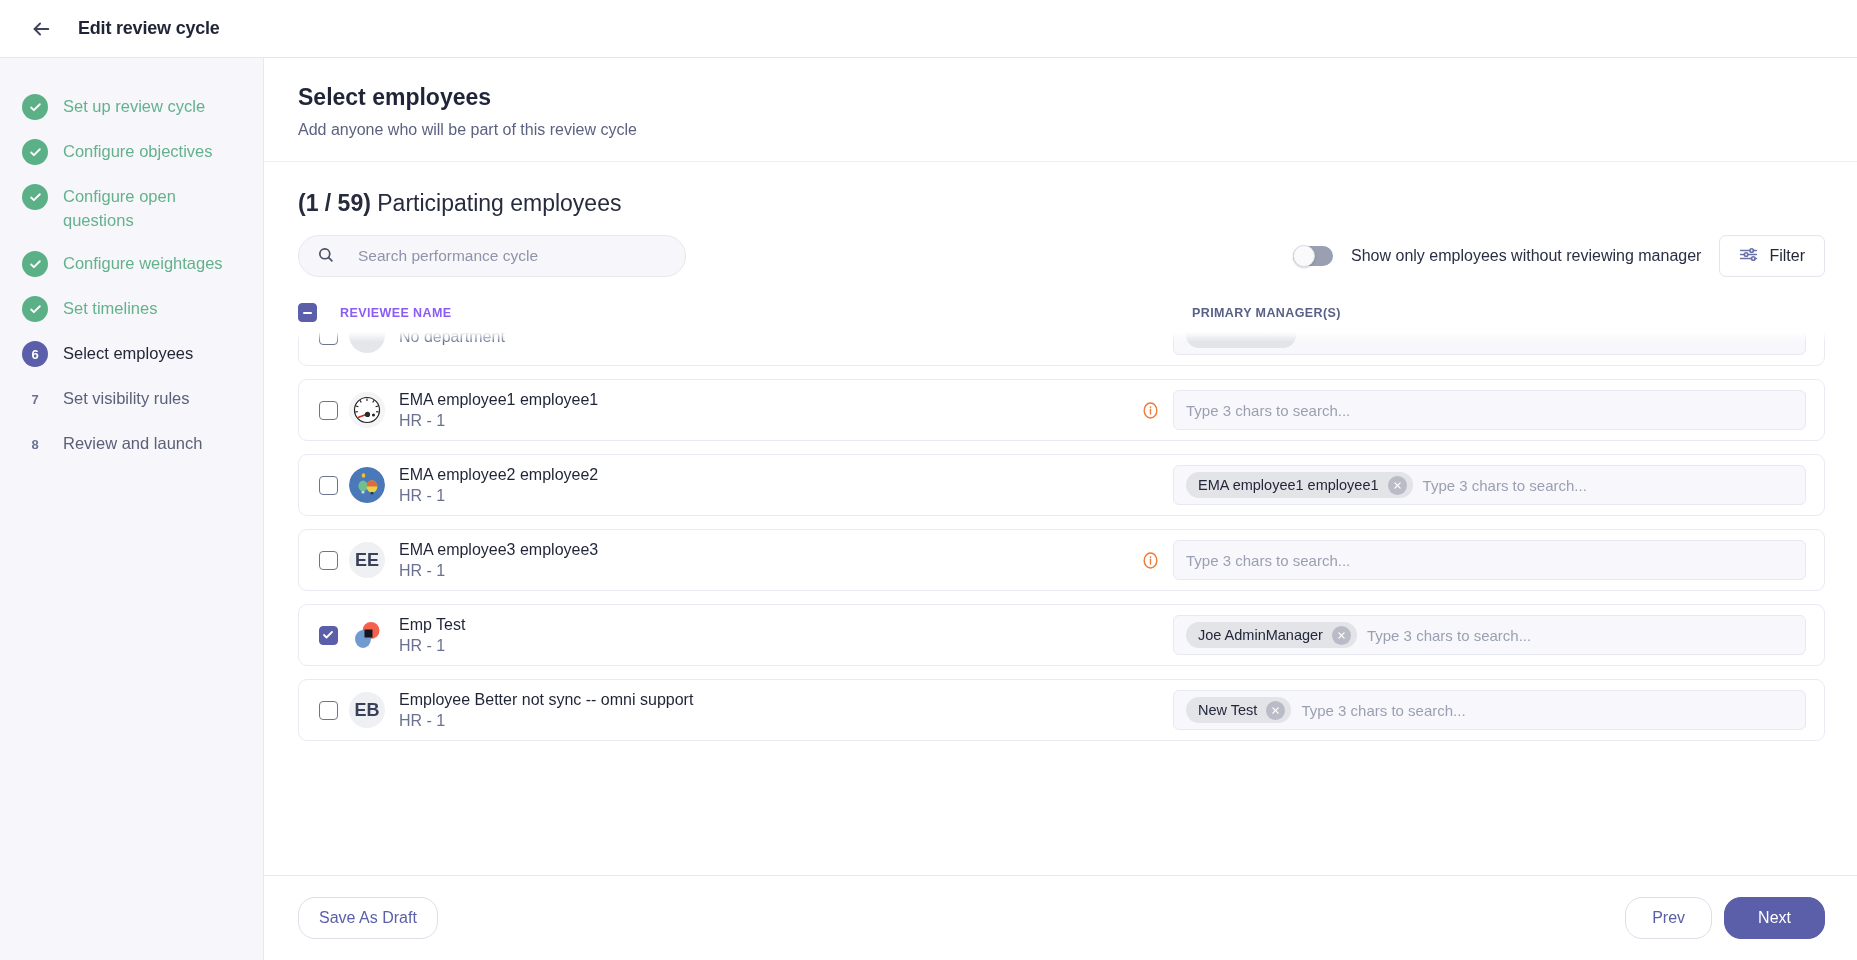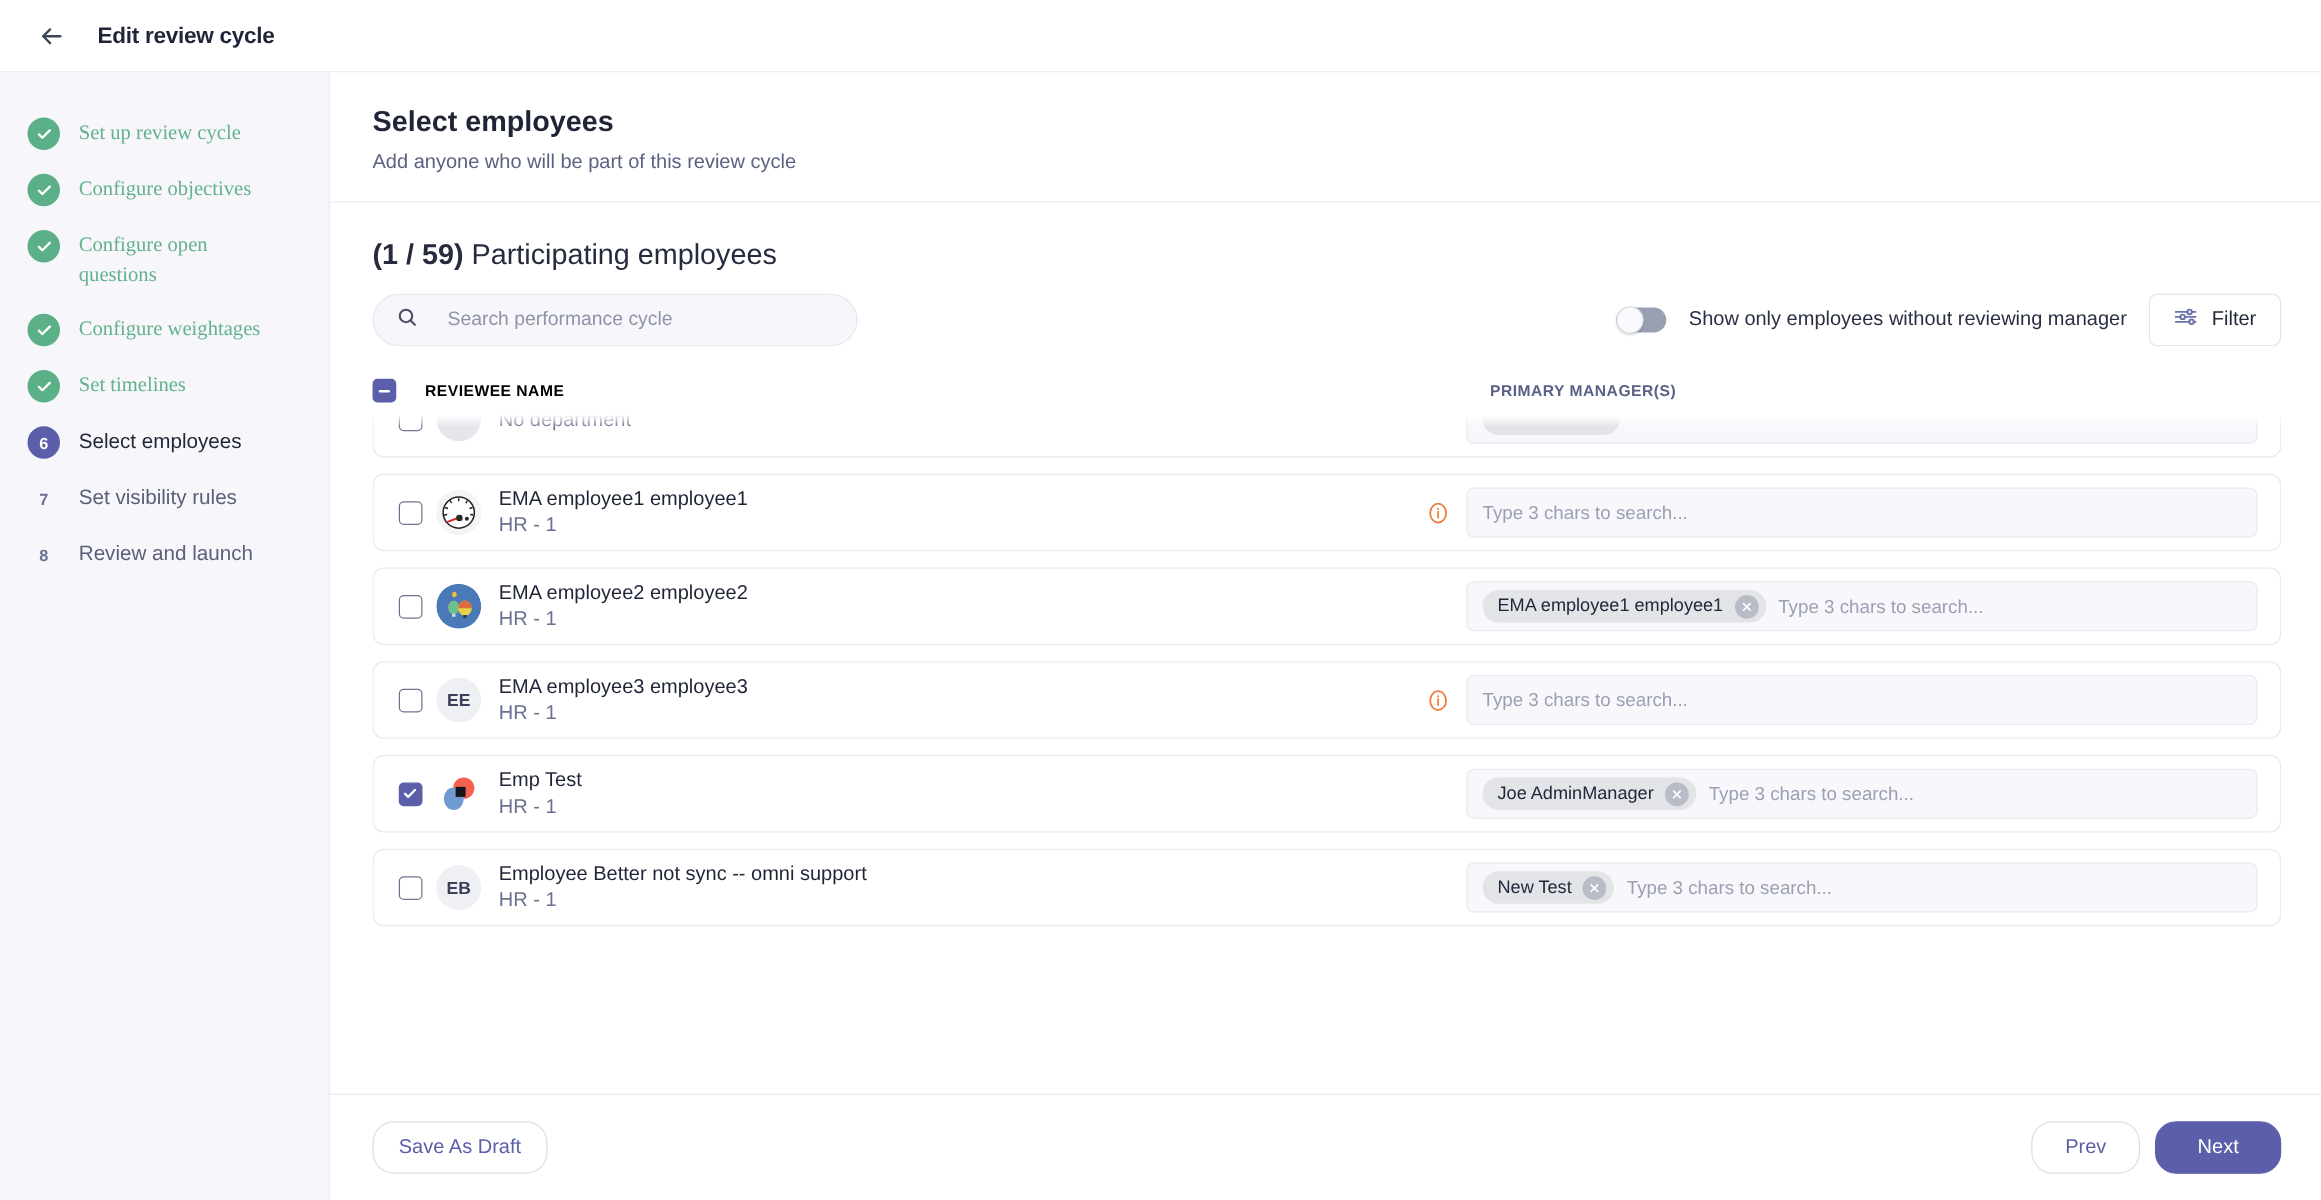--- a/index.html
+++ b/index.html
@@ -35,21 +35,21 @@
   }
   .bullet {
     width:26px; height:26px; border-radius:50%;
     flex:0 0 26px; display:flex; align-items:center; justify-content:center;
     font-size:13px; font-weight:600; margin-top:1px;
   }
   .bullet.done { background:#5cb087; color:#fff; }
   .bullet.current { background:#5b5ea8; color:#ffffff; }
   .bullet.todo { background:transparent; color:#6c7290; }
   .step-label { font-size:16.5px; line-height:24px; padding-top:1px; }
-  .step.done .step-label { color:#63b28c;font-family:Liberation Serif, serif; }
+  .step.done .step-label { color:#63b28c; }
   .step.current .step-label { color:#232838; font-weight:400; }
   .step.todo .step-label { color:#5a6077; }
   .check-svg { display:block; }
 
   
   .main {
     position:absolute; left:264px; top:58px; width:1593px; height:902px;
     background:#fff;
   }
   .main-head { padding:26px 0 22px 34px; }
@@ -102,40 +102,40 @@
   }
   .th-check { width:42px; flex:0 0 42px; display:flex; }
   .cb {
     width:19px; height:19px; border-radius:4px; border:1.6px solid #6e7490;
     background:#fff; display:flex; align-items:center; justify-content:center;
     cursor:pointer; flex:0 0 19px;
   }
   .cb.indet { background:#5b5ea8; border-color:#5b5ea8; }
   .cb.indet::after { content:""; width:9px; height:2px; background:#fff; border-radius:1px; }
   .cb.checked { background:#5b5ea8; border-color:#5b5ea8; }
-  .col-name { font-size:12.5px; font-weight:700; letter-spacing:.4px; color:#000000; }
+  .col-name { font-size:12.5px; font-weight:700; letter-spacing:.4px; color:#8b5cf6; }
   .col-mgr  { font-size:12.5px; font-weight:700; letter-spacing:.4px; color:#5a6188;
               position:absolute; left:928px; }
 
   .list-viewport {
     position:relative; height:421px; margin:0 32px 0 34px;
     overflow:hidden;
   }
   .list-inner { position:absolute; left:0; top:-28px; width:100%; }
 
   .row {
     display:flex; align-items:center; height:62px; margin-bottom:13px;
     border:1px solid #e9ebf2; border-radius:9px; background:#fff;
     padding-left:8px; padding-right:18px;
   }
   .row-check { width:42px; flex:0 0 42px; display:flex; justify-content:center; }
   .avatar {
     width:36px; height:36px; border-radius:50%; flex:0 0 36px; margin-right:14px;
     display:flex; align-items:center; justify-content:center; overflow:hidden;
-    background:#eef0f4; color:#3a4059; font-size:14px; font-weight:700;
+    background:#eef0f4; color:#3a4059; font-size:18px; font-weight:700;
   }
   .who { flex:1 1 auto; min-width:0; }
   .who .nm { font-size:16px; color:#1f2437; line-height:19px; }
   .dept-text { font-size:16px; color:#6a7190; line-height:19px; margin-top:2px; }
 
   .mgr-cell {
     width:667px; flex:0 0 667px; display:flex; align-items:center; gap:12px;
     justify-content:flex-start;
   }
   .info-icon { width:22px; flex:0 0 22px; display:flex; justify-content:center; }

